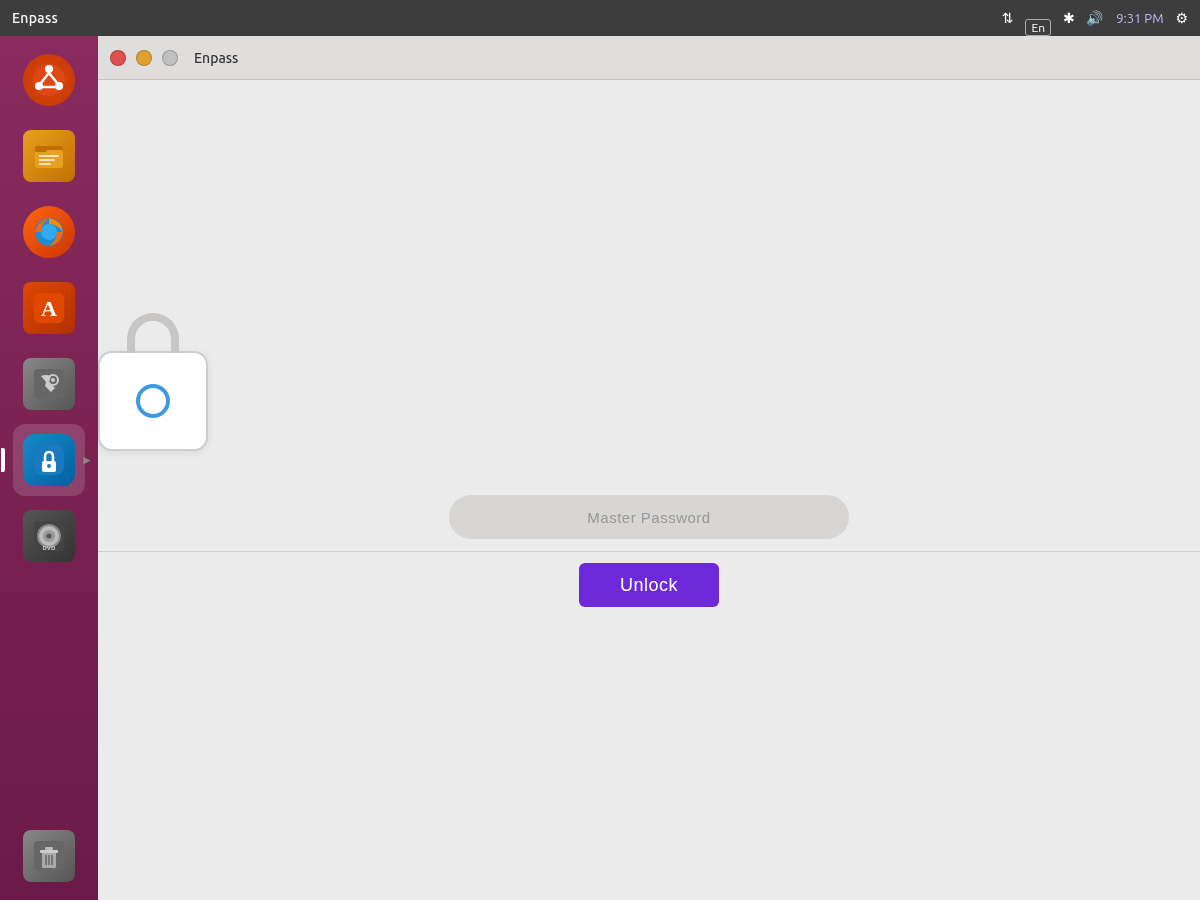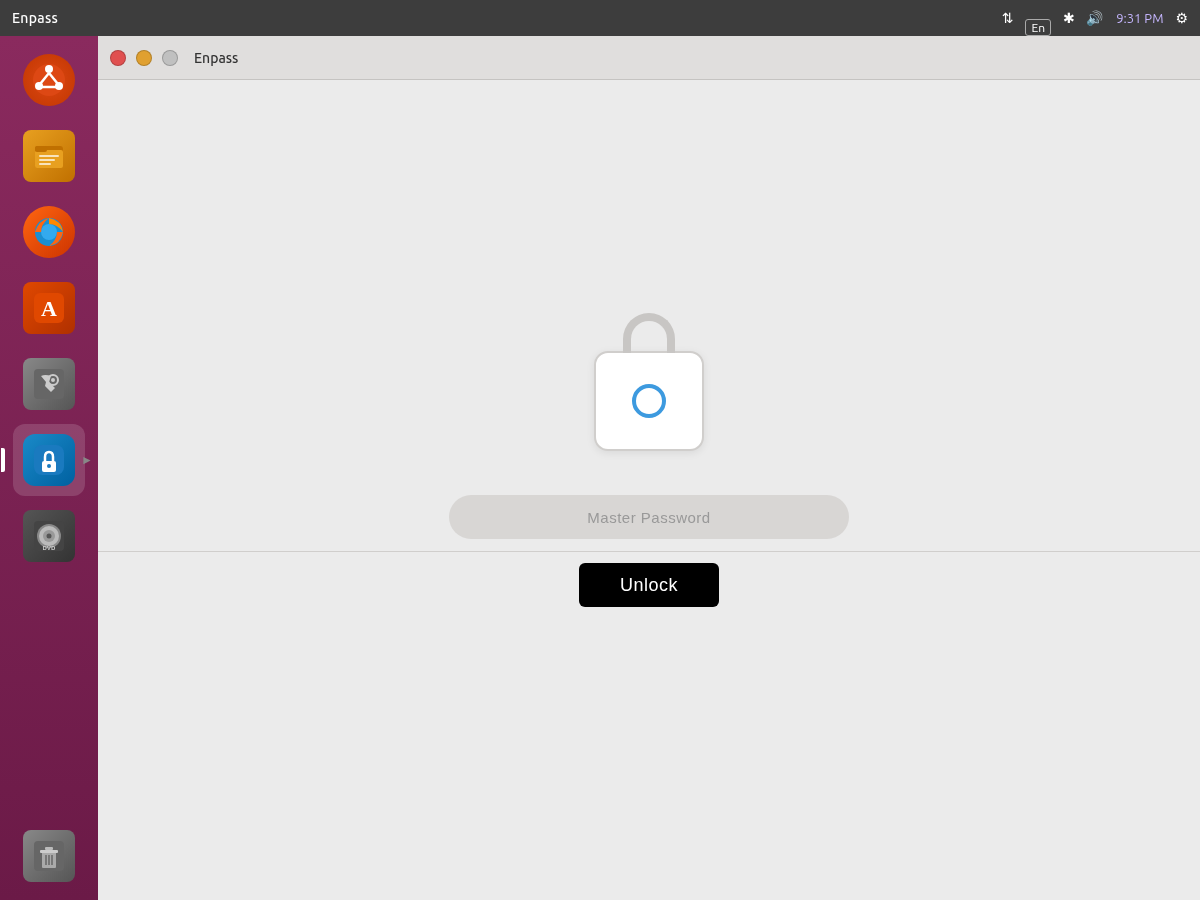--- a/index.html
+++ b/index.html
@@ -198,21 +198,21 @@
     
     .main-content {
       position: absolute;
       top: 80px;
       left: 98px;
       right: 0;
       bottom: 0;
       background: #ebebeb;
       display: flex;
       flex-direction: column;
-      align-items: center;
+      align-items: flex-start;
       justify-content: center;
       padding-bottom: 60px;
       gap: 36px;
     }
 
     
     .lock-container {
       display: flex;
       flex-direction: column;
       align-items: center;
@@ -267,21 +267,21 @@
       letter-spacing: 0.5px;
     }
     .password-input::placeholder {
       color: #999;
     }
 
     
     .unlock-btn {
       width: 140px;
       height: 44px;
-      background: #000000;
+      background: #6d28d9;
       border: none;
       border-radius: 6px;
       color: #ffffff;
       font-size: 18px;
       font-weight: 500;
       cursor: pointer;
       letter-spacing: 0.5px;
     }
 
     

